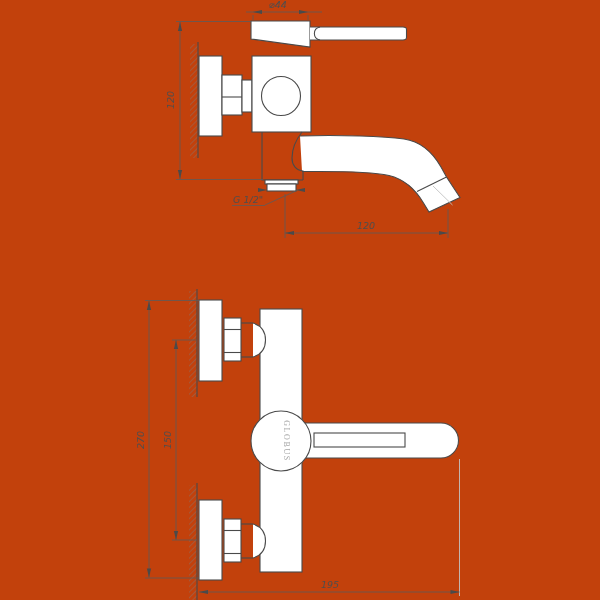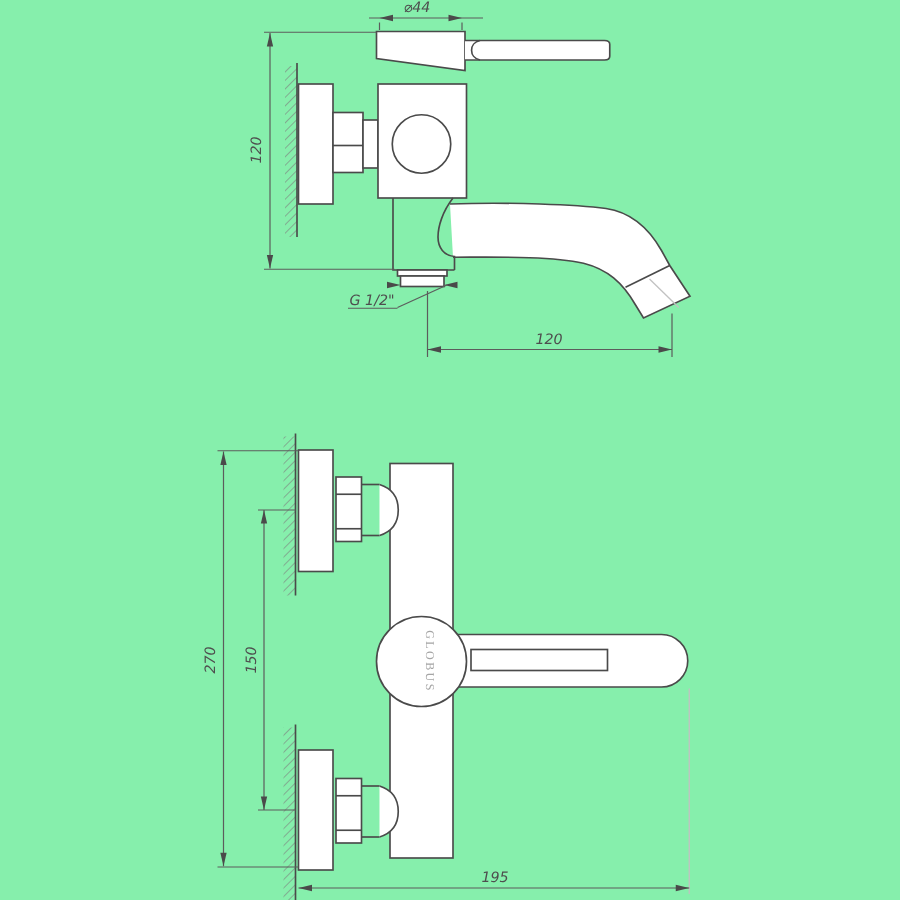--- a/index.html
+++ b/index.html
@@ -1,16 +1,16 @@
 <!DOCTYPE html>
 <html><head>
 <meta charset="utf-8">
 <style>
   html,body{margin:0;padding:0;background:#ffffff;}
-  .canvas{position:relative;width:600px;height:600px;background:#86efac;overflow:hidden;}
+  .canvas{position:relative;width:600px;height:600px;background:#c2410c;overflow:hidden;}
   svg{display:block;width:600px;height:600px;}
   .ln{stroke:#4a4a4a;stroke-width:1.1;fill:none;stroke-linejoin:miter;}
   .shape{stroke:#4a4a4a;stroke-width:1.1;fill:#ffffff;stroke-linejoin:miter;}
   .open{stroke:#4a4a4a;stroke-width:1.1;fill:#ffffff;}
   .dim{stroke:#5c5c5c;stroke-width:0.8;fill:none;}
   .arr{fill:#4a4a4a;stroke:none;}
   .faint{stroke:#c2c2c2;stroke-width:0.9;fill:none;}
   .dimtext{fill:#4e4e4e;font:italic 9.5px "DejaVu Sans",sans-serif;}
   .logotext{fill:#a5a5a5;font:8px "Liberation Serif",serif;letter-spacing:1.6px;}
 </style>

